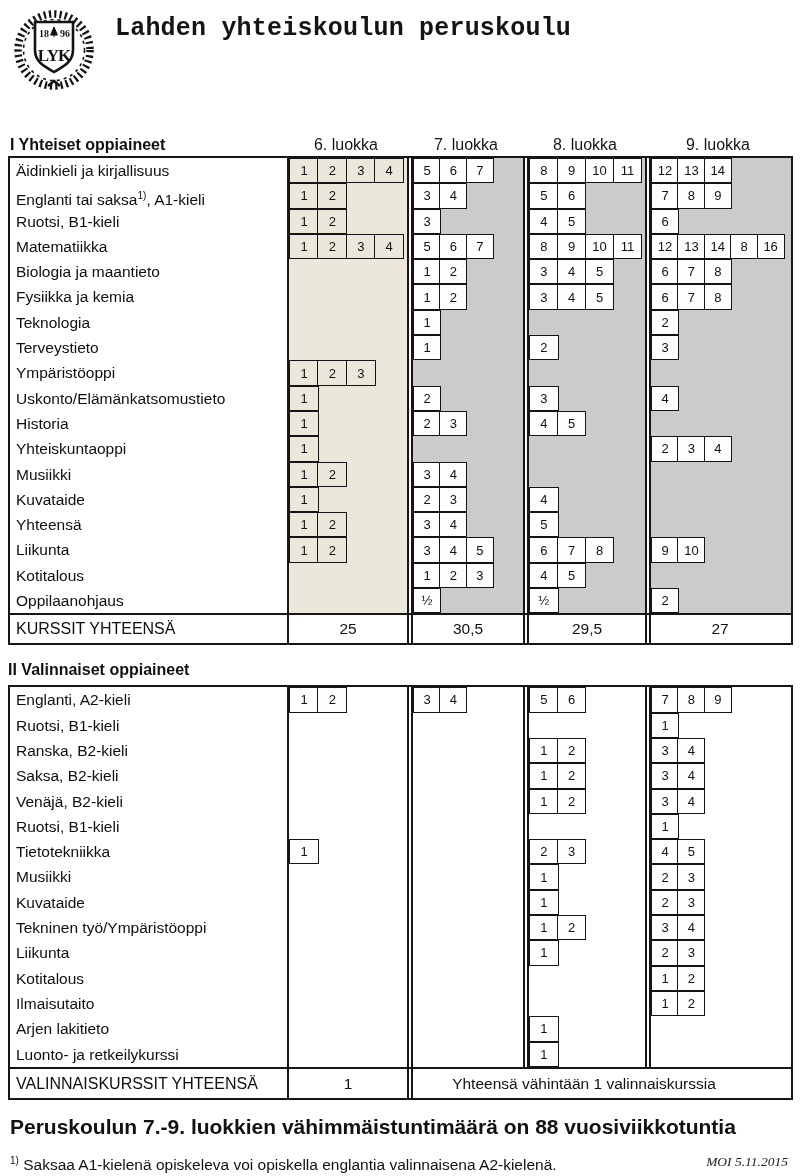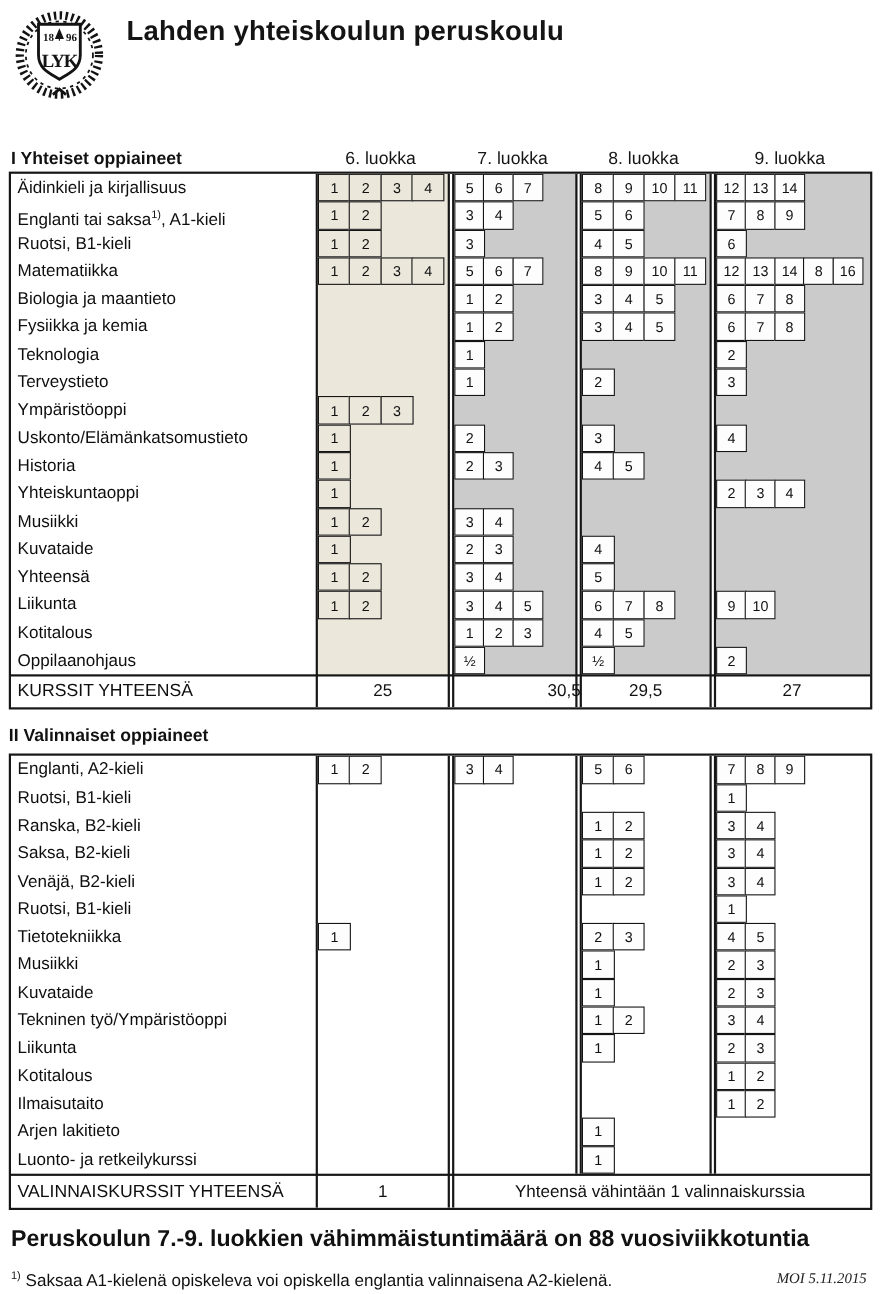--- a/index.html
+++ b/index.html
@@ -1,20 +1,20 @@
 <!DOCTYPE html>
 <html><head>
 <meta charset="utf-8">
 <style>
   html,body{margin:0;padding:0;background:#fff;}
   body{width:800px;height:1176px;font-family:"Liberation Sans",sans-serif;color:#111;position:relative;overflow:hidden;}
 
   .header{position:relative;height:96px;padding-top:6px;}
   .logo{position:absolute;left:10px;top:4px;}
-  .titles{margin-left:115px;}
+  .titles{margin-left:115px;font-family:Liberation Mono, monospace;}
   .title{font-size:25px;font-weight:bold;color:#141414;padding-top:8px;letter-spacing:.2px;}
   .subtitle{font-size:21px;color:#222;margin-top:14px;letter-spacing:.2px;}
 
   .sechead{position:relative;height:24px;margin:0 0 0 8px;width:781px;}
   .sechead .st{position:absolute;left:2px;bottom:2px;font-size:16px;font-weight:bold;}
   .gh{position:absolute;bottom:2px;width:120px;text-align:center;font-size:16px;color:#151515;}
 
   .tbl{position:relative;margin-left:8px;width:781px;border:2.2px solid #161616;overflow:hidden;background:#fff;}
   .bg{position:absolute;top:0;z-index:0;}
   .vline{position:absolute;top:0;width:1.8px;background:#161616;z-index:1;}
@@ -350,21 +350,21 @@
       <div class="cells" style="left: 519px;">
         <div class="cell" style="width: 29.5px;">½</div>
       </div>
       <div class="cells" style="left: 641px;">
         <div class="cell" style="width: 28px;">2</div>
       </div>
     </div>
     <div class="totrow">
       <span class="lbl">KURSSIT YHTEENSÄ</span>
       <span class="tv" style="left: 278px;">25</span>
-      <span class="tv" style="left: 398px; text-align: right;">30,5</span>
+      <span class="tv" style="left: 398px;">30,5</span>
       <span class="tv" style="left: 517px;">29,5</span>
       <span class="tv" style="left: 650px;">27</span>
     </div>
   </div>
 
 <div class="sec2head">II Valinnaiset oppiaineet</div>
 
 <div class="tbl" id="table2">
     <div class="vline" style="left: 277px; height: 411px;"></div>
     <div class="vline" style="left: 397.4px; height: 411px;"></div>
@@ -515,19 +515,19 @@
     </div>
     <div class="row">
       <span class="lbl">Luonto- ja retkeilykurssi</span>
       <div class="cells" style="left: 519px;">
         <div class="cell" style="width: 29.5px;">1</div>
       </div>
     </div>
     <div class="totrow2">
       <span class="lbl">VALINNAISKURSSIT YHTEENSÄ</span>
       <span class="tv2" style="left: 278px; width: 120px;">1</span>
-      <span class="tv2" style="left: 404px; width: 372px;">Yhteensä vähintään 1 valinnaiskurssia</span>
+      <span class="tv2" style="left: 388px; width: 372px;">Yhteensä vähintään 1 valinnaiskurssia</span>
     </div>
   </div>
 
 <div class="footnote-bold">Peruskoulun 7.-9. luokkien vähimmäistuntimäärä on 88 vuosiviikkotuntia</div>
 <div class="footnote"><sup>1)</sup> <span>Saksaa A1-kielenä opiskeleva voi opiskella englantia valinnaisena A2-kielenä.</span></div>
 <div class="datestamp">MOI 5.11.2015</div>
 
 </body></html>

